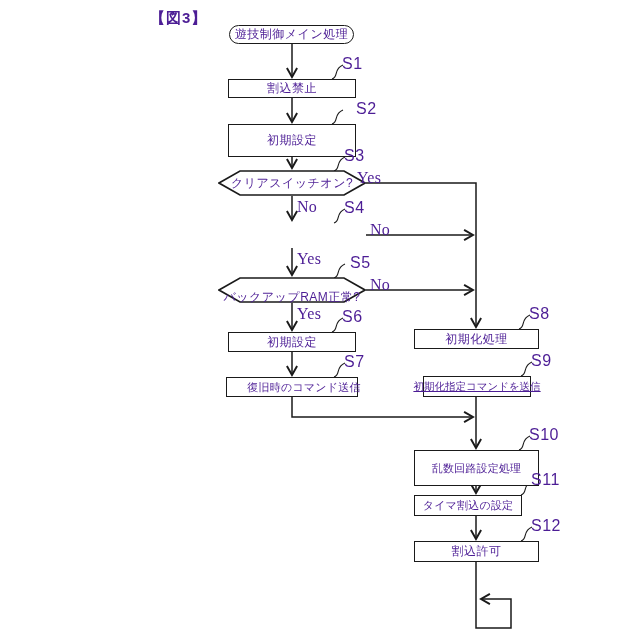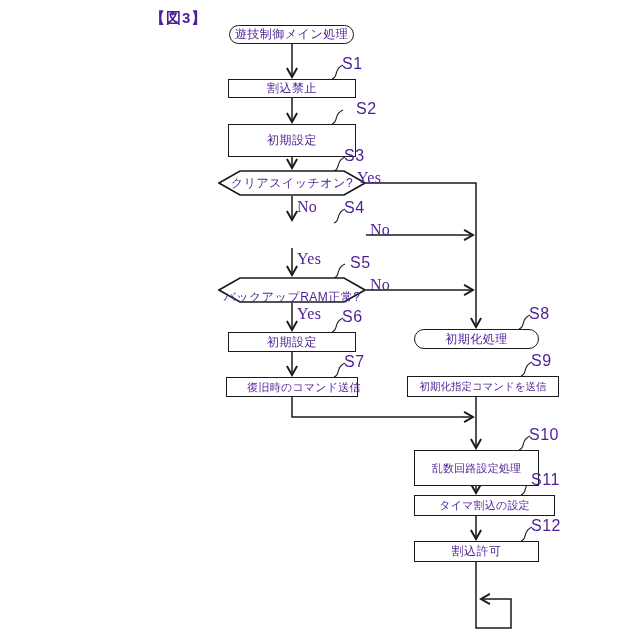--- a/index.html
+++ b/index.html
@@ -95,33 +95,33 @@
   </div>
 
   <div class="node" style="left:192px;top:332px;width:128px;height:20px;">
     <span>初期設定</span>
   </div>
 
   <div class="node sm" style="left:190px;top:377px;width:132px;height:20px;padding-left:24px;">
     <span>復旧時のコマンド送信</span>
   </div>
 
-  <div class="node" style="left:378px;top:329px;width:125px;height:20px;border-radius:10px;">
+  <div class="node" style="left:378px;top:329px;width:125px;height:20px;">
     <span>初期化処理</span>
   </div>
 
-  <div class="node xs" style="left:371px;top:376px;width:152px;height:21px;">
+  <div class="node xs" style="left:387px;top:376px;width:108px;height:21px;text-decoration:underline;">
     <span>初期化指定コマンドを送信</span>
   </div>
 
   <div class="node sm" style="left:378px;top:450px;width:125px;height:36px;">
     <span>乱数回路設定処理</span>
   </div>
 
-  <div class="node sm" style="left:378px;top:495px;width:141px;height:21px;">
+  <div class="node sm" style="left:378px;top:495px;width:108px;height:21px;">
     <span>タイマ割込の設定</span>
   </div>
 
   <div class="node" style="left:378px;top:541px;width:125px;height:21px;">
     <span>割込許可</span>
   </div>
 
   <span class="step-tag" style="left:306px;top:55px;">S1</span>
   <span class="step-tag" style="left:320px;top:100px;">S2</span>
   <span class="step-tag" style="left:308px;top:147px;">S3</span>

